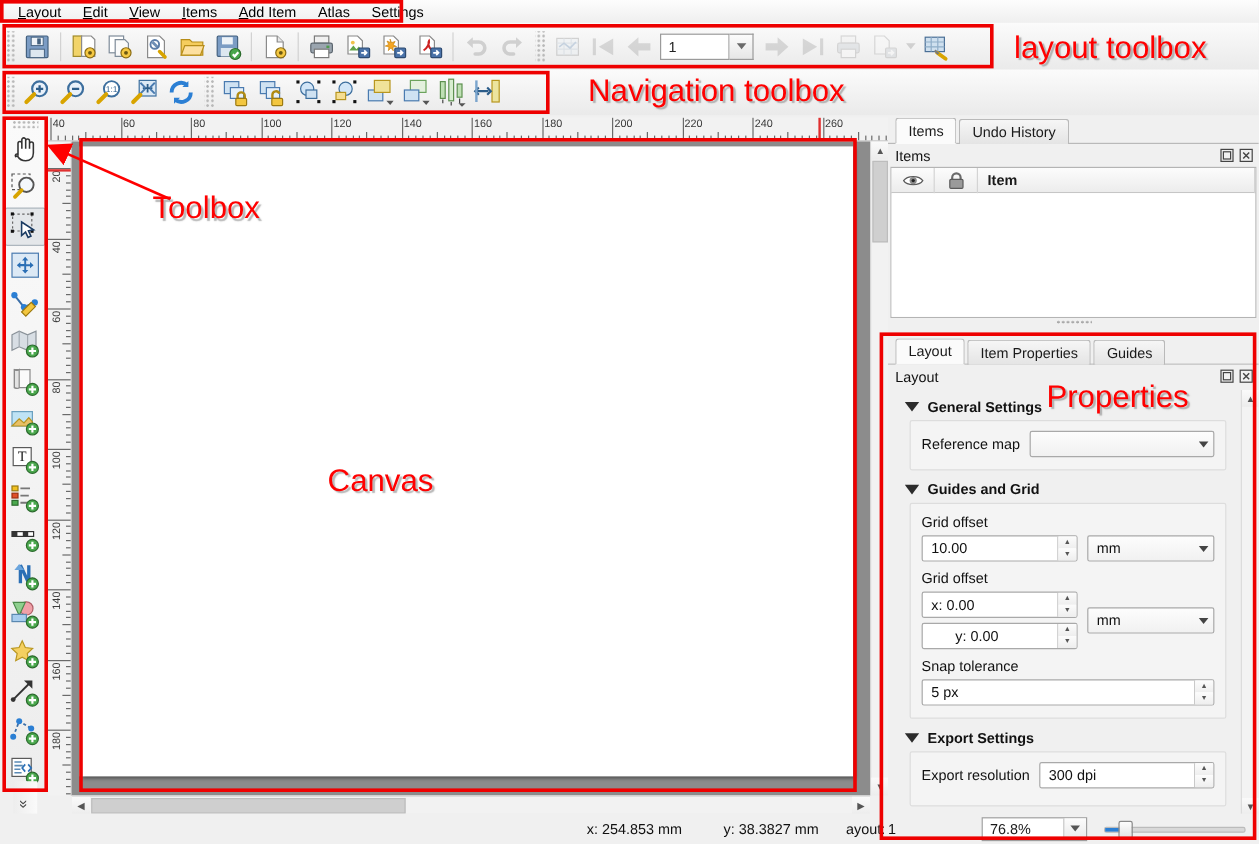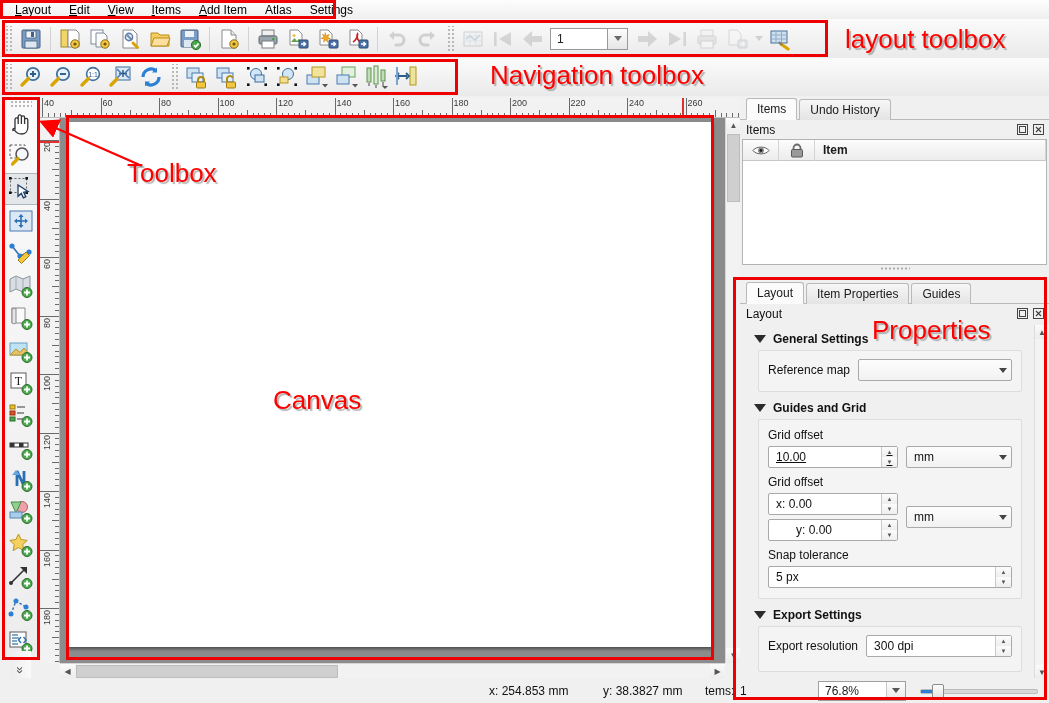--- a/index.html
+++ b/index.html
@@ -1030,21 +1030,21 @@
           </div>
         </div>
 
         <div class="group-head">
           <span class="tri"></span>
           <span>Guides and Grid</span>
         </div>
         <div class="group-box">
           <div class="fieldlabel">Grid offset</div>
           <div class="row">
-            <div class="spin" style="width:130px;text-decoration:underline;">
+            <div class="spin" style="width:130px;">
               <span class="sv">10.00</span>
               <span class="sbtns">
                   <span>▲</span>
                   <span>▼</span>
                 </span>
             </div>
             <div class="combo" style="flex:1;">
               <span class="cv">mm</span>
               <span class="carat"></span>
             </div>
@@ -1108,21 +1108,21 @@
       <div class="props-scroll">
         <div class="sb-arrow" style="left:0;top:0;width:14px;height:14px;">▲</div>
         <div class="sb-arrow" style="left:0;top:340px;width:14px;height:14px;">▼</div>
       </div>
     </div>
   </div>
 
   <div id="statusbar">
     <span class="st-txt" style="position:absolute;left:489px;">x: 254.853 mm</span>
     <span class="st-txt" style="position:absolute;left:603px;">y: 38.3827 mm</span>
-    <span class="st-txt" style="position:absolute;left:705px;">tems:</span>
+    <span class="st-txt" style="position:absolute;left:705px;">ayout:</span>
     <span class="st-txt" style="position:absolute;left:740px;">1</span>
     <div class="zoom-combo" style="position:absolute;left:818px;">
       <span class="zc">76.8%</span>
       <span class="zd">
         <span style="width:0;height:0;border-left:4px solid transparent;border-right:4px solid transparent;border-top:5px solid #555;"></span>
       </span>
     </div>
     <div class="zslider" style="position:absolute;left:920px;">
       <div class="track"></div>
       <div class="fill"></div>

